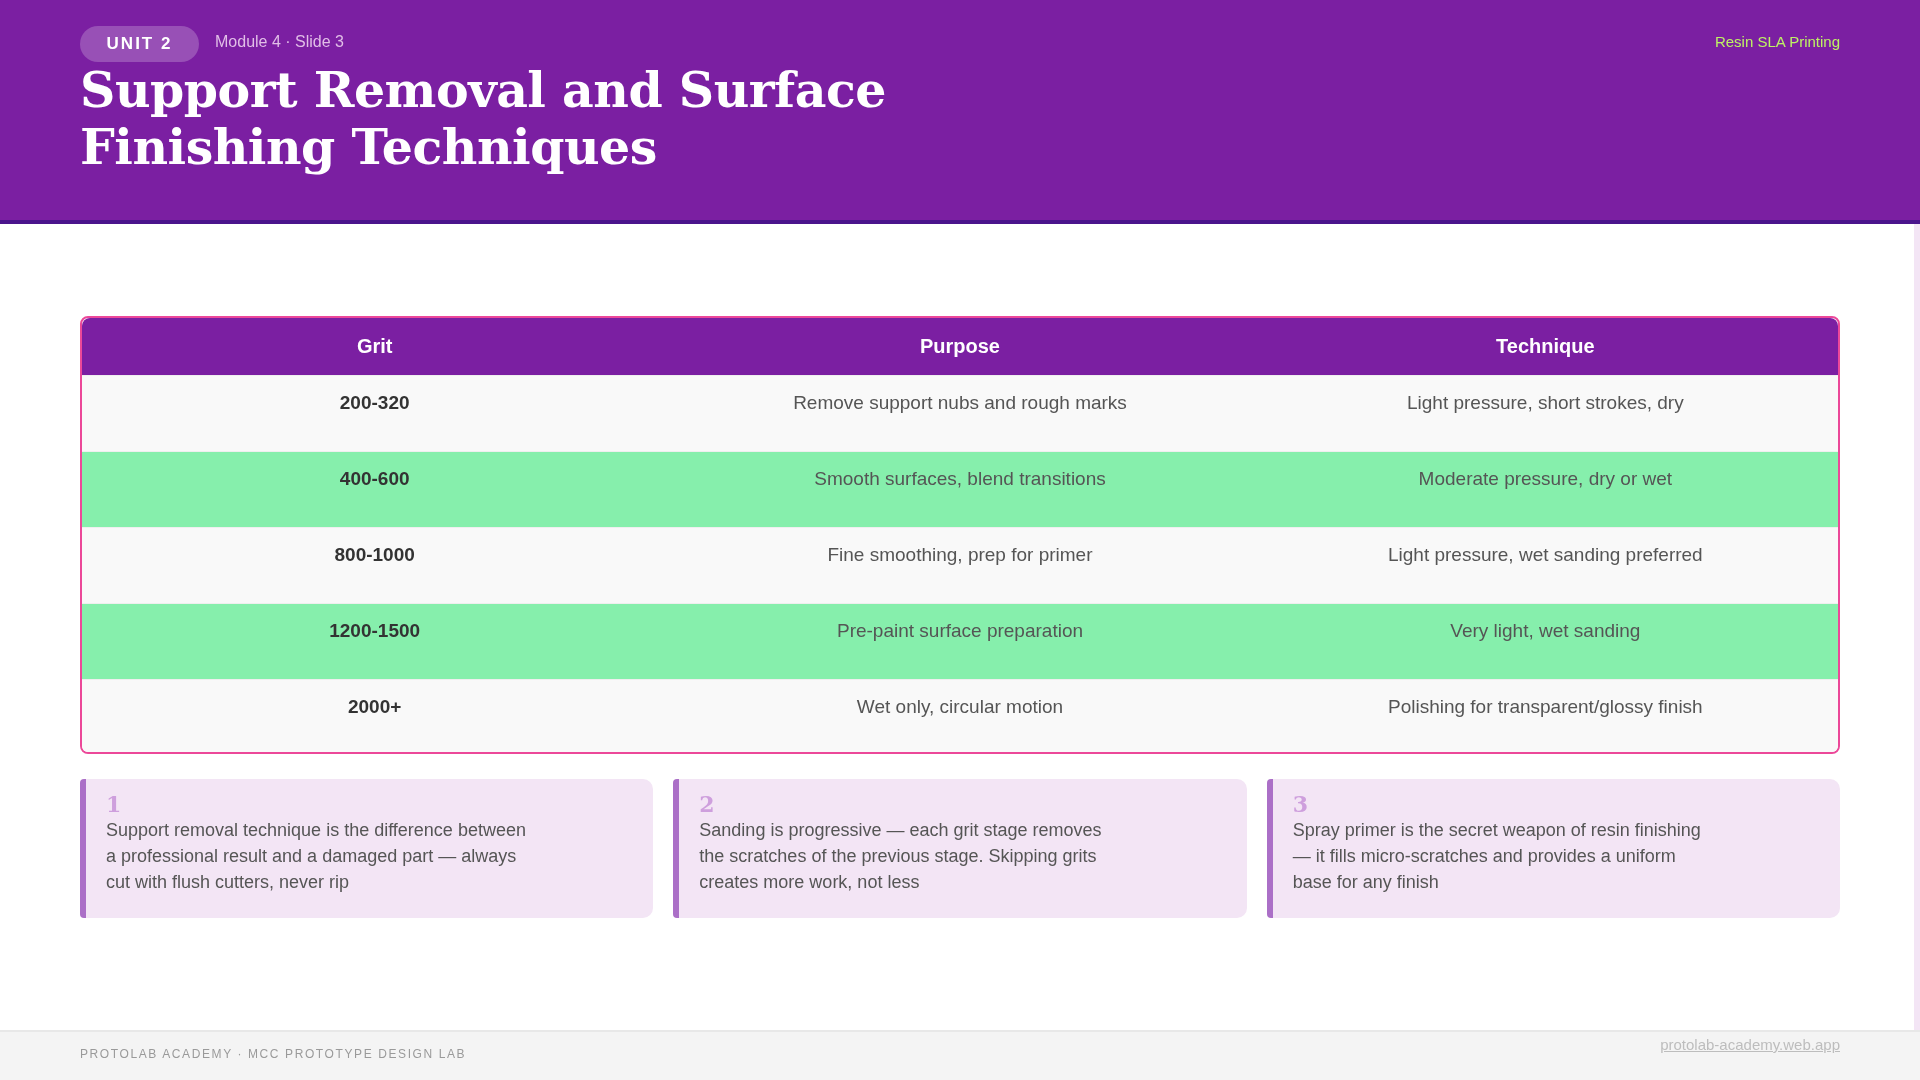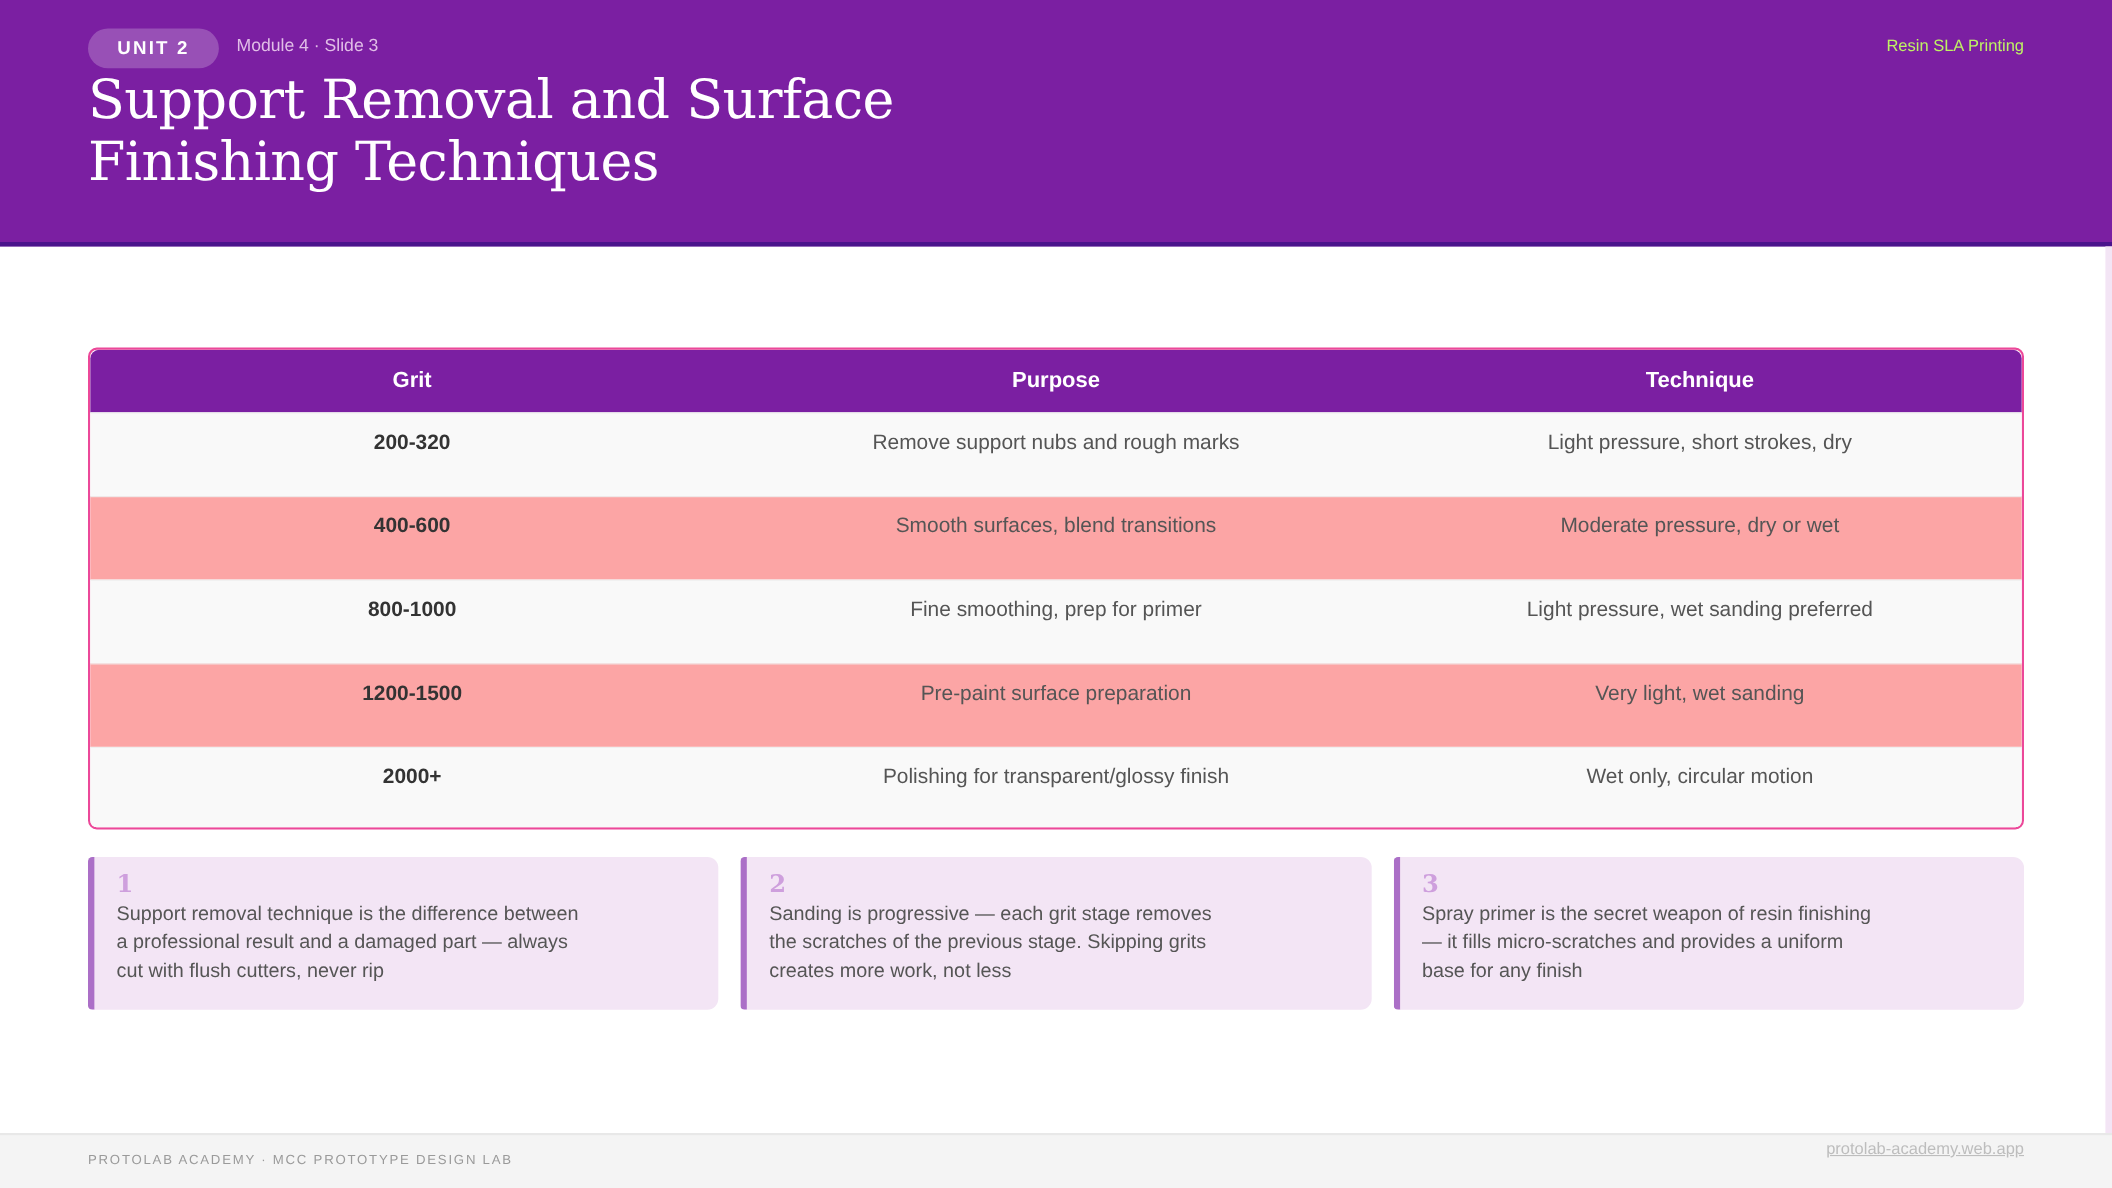--- a/index.html
+++ b/index.html
@@ -17,21 +17,21 @@
       display: flex; align-items: center; justify-content: center; text-align: center;
     }
     .module-label {
       position: absolute; left: 215px; top: 33px; font-size: 16px; color: #E1BEE7;
     }
     .course-label {
       position: absolute; right: 80px; top: 33px; font-size: 15px; color: #bef264; text-align: left;
     }
     .page-title {
       position: absolute; left: 80px; top: 62px; width: 900px;
-      font-family: "DejaVu Serif", "Liberation Serif", serif; font-weight: normal;
+      font-family: "DejaVu Serif", "Liberation Serif", serif; font-weight: bold;
       font-size: 49px; line-height: 57px; color: #ffffff; letter-spacing: -0.5px;
     }
 
     .side-strip {
       position: absolute; left: 1914px; top: 224px; width: 6px; height: 806px; background: #F3E5F5;
     }
 
     .grit-table {
       position: absolute; left: 80px; top: 316px; width: 1760px; height: 438px;
       border: 2px solid #ec4899; border-radius: 8px; overflow: hidden; background: #ffffff;
@@ -39,21 +39,21 @@
     .table-head {
       display: flex; height: 57px; background: #7B1FA2; border-radius: 8px 8px 0 0;
     }
     .th {
       flex: 1; display: flex; align-items: center; justify-content: center;
       color: #ffffff; font-weight: bold; font-size: 20px;
     }
     .tr { display: flex; height: 76px; border-top: 1px solid #EFEFEF; }
     .tr:first-of-type { border-top: none; }
     .tr.odd { background: #F9F9F9; }
-    .tr.even { background: #fca5a5; }
+    .tr.even { background: #86efac; justify-content: flex-end; }
     .td {
       flex: 1; text-align: center; padding-top: 16px; font-size: 19px; color: #555555;
     }
     .td.grit { font-weight: bold; color: #333333; }
 
     .callouts {
       position: absolute; left: 80px; top: 779px; width: 1760px; height: 139px;
       display: flex; gap: 20px;
     }
     .callout {
@@ -115,22 +115,22 @@
     <div class="td">Fine smoothing, prep for primer</div>
     <div class="td">Light pressure, wet sanding preferred</div>
   </div>
   <div class="tr even">
     <div class="td grit">1200-1500</div>
     <div class="td">Pre-paint surface preparation</div>
     <div class="td">Very light, wet sanding</div>
   </div>
   <div class="tr odd">
     <div class="td grit">2000+</div>
+    <div class="td">Wet only, circular motion</div>
     <div class="td">Polishing for transparent/glossy finish</div>
-    <div class="td">Wet only, circular motion</div>
   </div>
 </div>
 
 <div class="callouts">
   <div class="callout">
     <div class="callout-num">1</div>
     <div class="callout-text">Support removal technique is the difference between a professional result and a damaged part — always cut with flush cutters, never rip</div>
   </div>
   <div class="callout">
     <div class="callout-num">2</div>

